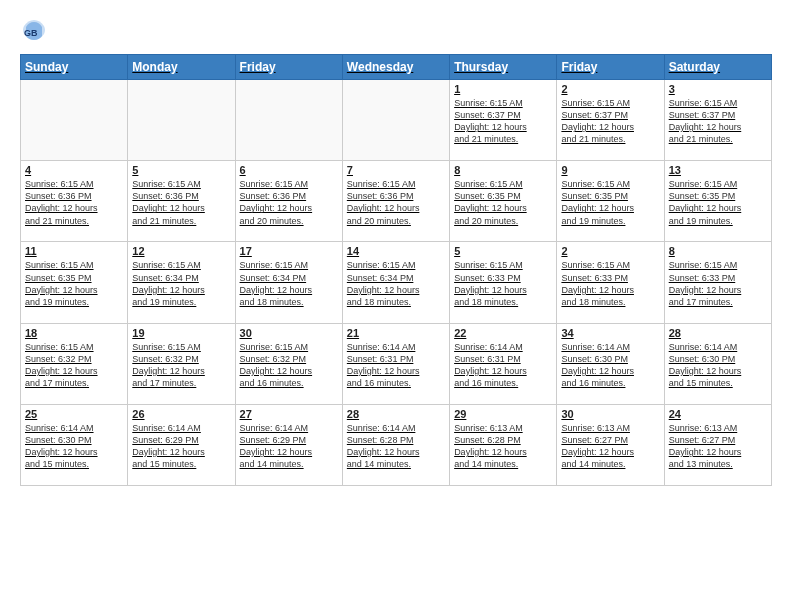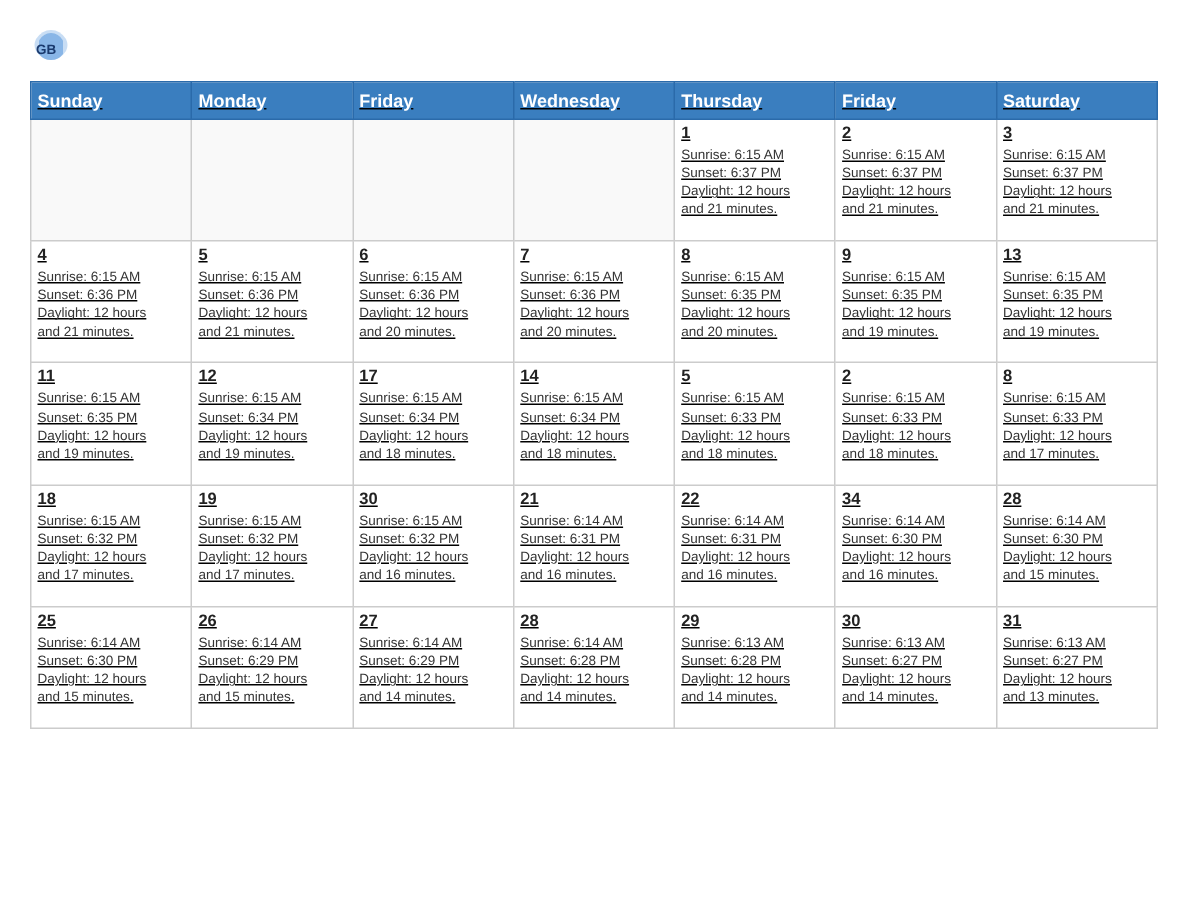--- a/index.html
+++ b/index.html
@@ -352,21 +352,21 @@
 and 14 minutes.</div>
           </td>
           <td>
             <span class="day-number">30</span>
             <div class="day-info" style="white-space: pre-line;">Sunrise: 6:13 AM
 Sunset: 6:27 PM
 Daylight: 12 hours
 and 14 minutes.</div>
           </td>
           <td>
-            <span class="day-number">31</span>
+            <span class="day-number">24</span>
             <div class="day-info" style="white-space: pre-line;">Sunrise: 6:13 AM
 Sunset: 6:27 PM
 Daylight: 12 hours
 and 13 minutes.</div>
           </td>
         </tr>
       </tbody>
   </table>
 </div>
 

